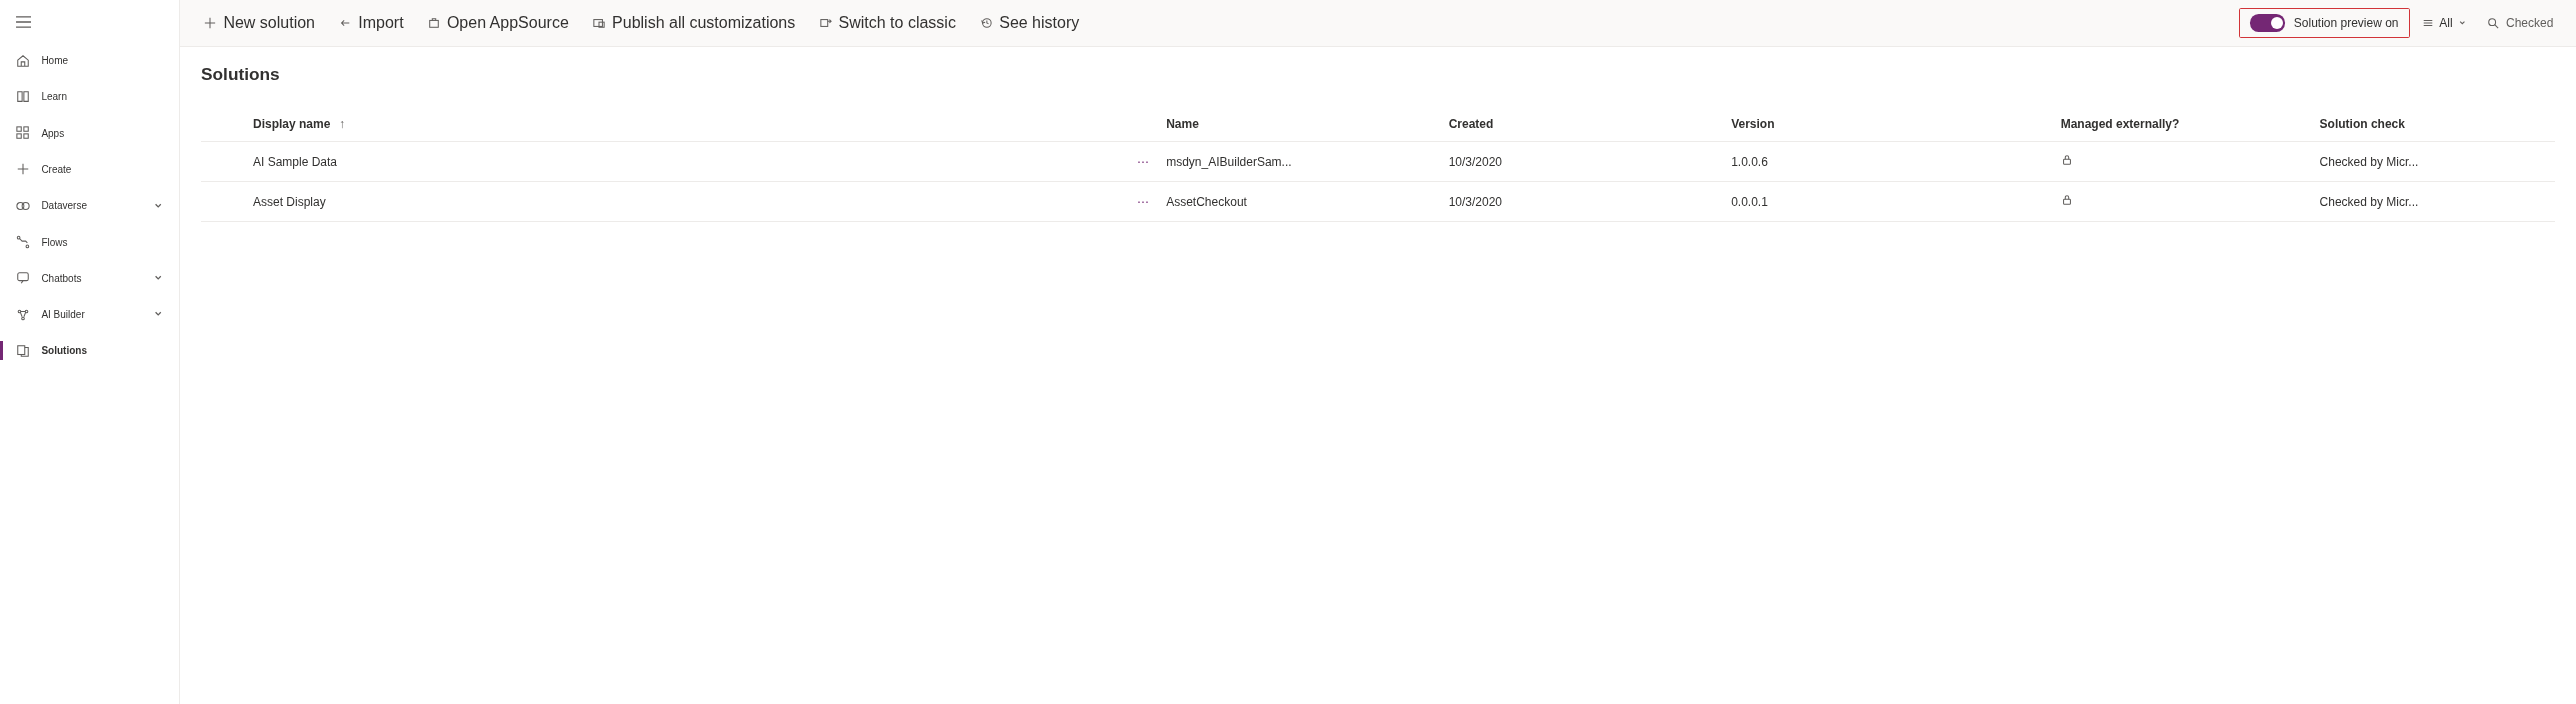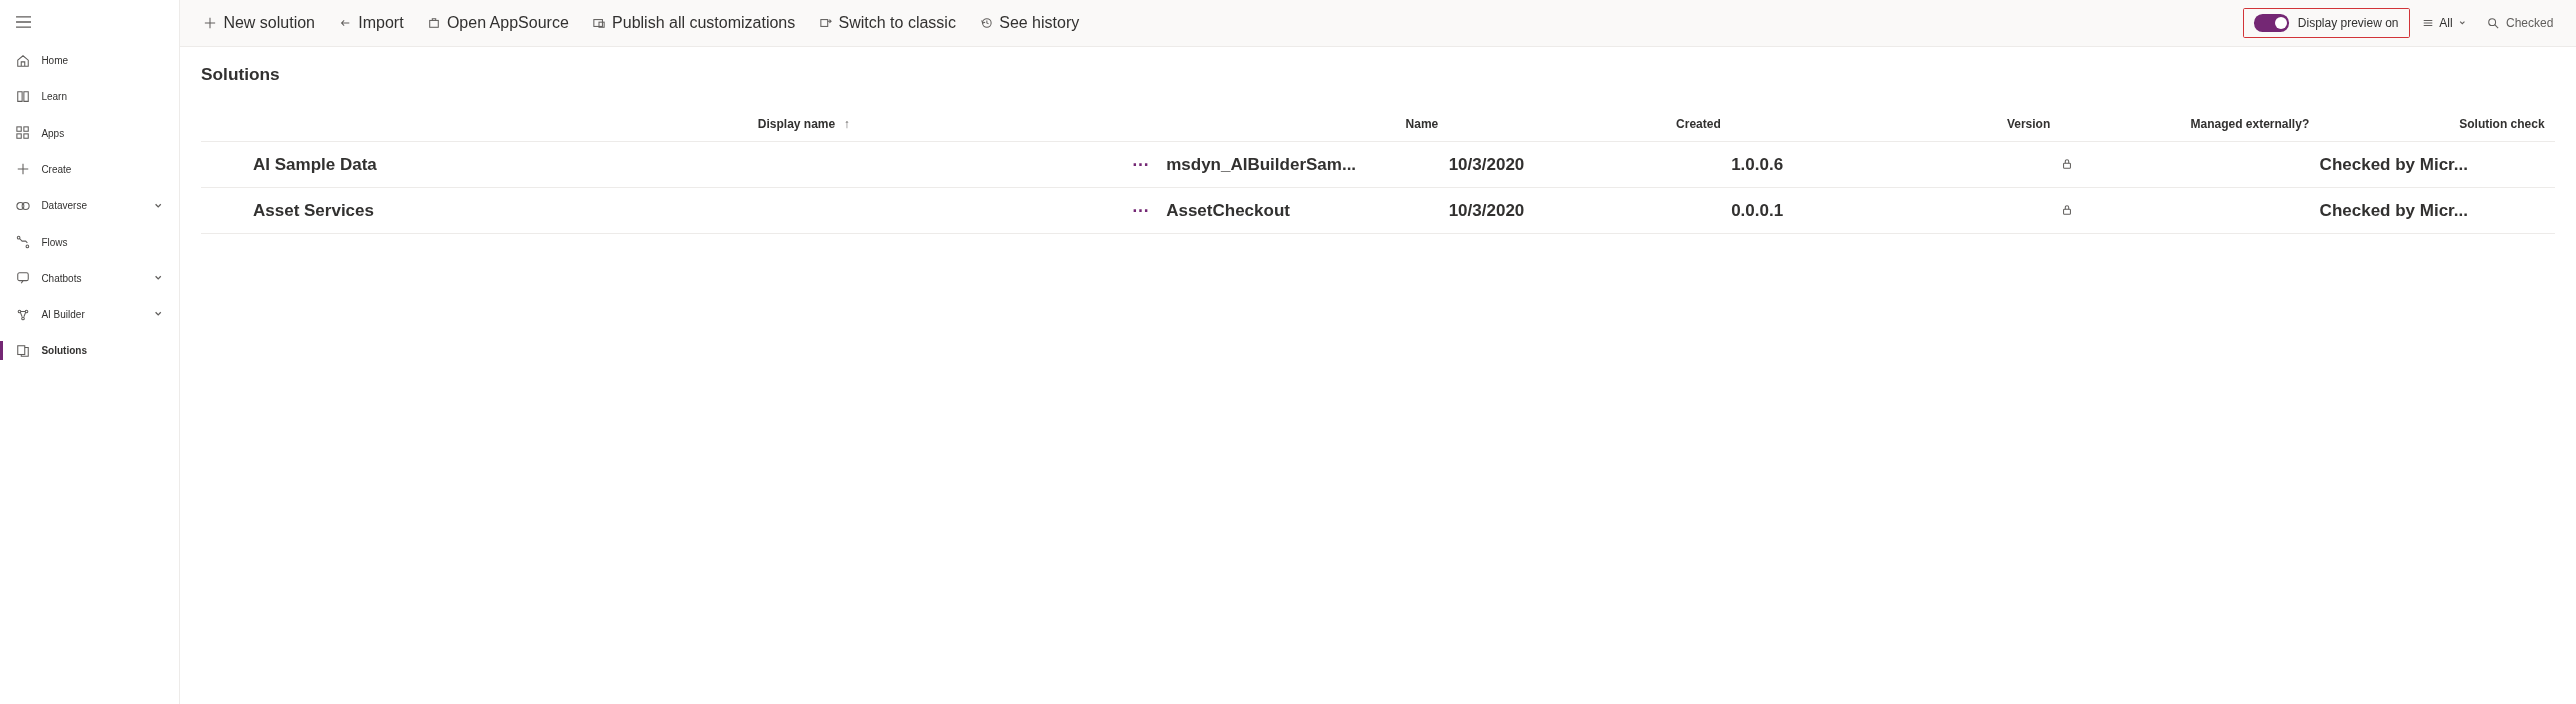--- a/index.html
+++ b/index.html
@@ -32,23 +32,23 @@
     
     .filter-btn { display: inline-flex; align-items: center; gap: 5.2px; padding: 7px 8.6px; cursor: pointer; }
     .search-wrap { display: inline-flex; align-items: center; gap: 7px; padding: 7px 8.6px; color: #605e5c; cursor: text; }
     
     
     .content { flex: 1; padding: 17.3px 21px; overflow: auto; }
     .page-title { font-size: 17.3px; font-weight: 600; margin-bottom: 21px; }
     
     
     table { width: 100%; border-collapse: collapse; }
-    th { text-align: right; font-weight: 600; font-size: 12px; padding: 10.4px 10.4px 10.4px 0; border-bottom: 0.9px solid #edebe9; color: #323130; }
+    th { text-align: left; font-weight: 600; font-size: 12px; padding: 10.4px 10.4px 10.4px 0; border-bottom: 0.9px solid #edebe9; color: #323130; }
     th:first-child { padding-left: 52px; }
-    td { padding: 12px 10.4px 12px 0; border-bottom: 0.9px solid #edebe9; font-size: 17px; color: #323130; white-space: nowrap; overflow: hidden; text-overflow: ellipsis; max-width: 0; font-weight: bold; }
+    td { padding: 12px 10.4px 12px 0; border-bottom: 0.9px solid #edebe9; font-size: 12px; color: #323130; white-space: nowrap; overflow: hidden; text-overflow: ellipsis; max-width: 0; }
     td:first-child { padding-left: 52px; }
     .sort-arrow { margin-left: 5.2px; color: #605e5c; }
     .row-menu { color: #742774; cursor: pointer; text-align: right; padding-right: 17.3px; width: 43px; }
     .lock-cell svg { width: 12px; height: 12px; color: #605e5c; }
     .col-display { width: 28%; }
     .col-menu { width: 43px; }
     .col-name { width: 12%; }
     .col-created { width: 12%; }
     .col-version { width: 14%; }
     .col-managed { width: 11%; }
@@ -214,21 +214,21 @@
               <path d="M8 4v3l2 1M2 4l1 3 3-1"></path>
             </svg>
           </span>
         <span>See history</span>
       </button>
 
       <div class="toolbar-spacer"></div>
 
       <div class="preview-box">
         <span class="toggle"></span>
-        <span>Display preview on</span>
+        <span>Solution preview on</span>
       </div>
 
       <div class="filter-btn">
         <span class="toolbar-icon">
             <svg width="12" height="12" viewBox="0 0 14 14" fill="none" stroke="currentColor" stroke-width="1.2">
               <path d="M2 4h10M2 7h10M2 10h10"></path>
             </svg>
           </span>
         <span>All</span>
         <span class="chevron"><svg width="8.6" height="8.6" viewBox="0 0 12 12" fill="none" stroke="currentColor" stroke-width="1.5">
@@ -272,21 +272,21 @@
               <td>msdyn_AIBuilderSam...</td>
               <td>10/3/2020</td>
               <td>1.0.0.6</td>
               <td class="lock-cell"><span><svg viewBox="0 0 14 14" fill="none" stroke="currentColor" stroke-width="1.2">
                     <rect x="3" y="6" width="8" height="6" rx="1"></rect>
                     <path d="M5 6V4a2 2 0 014 0v2"></path>
                   </svg></span></td>
               <td>Checked by Micr...</td>
             </tr>
             <tr>
-              <td>Asset Services</td>
+              <td>Asset Display</td>
               <td class="row-menu">⋯</td>
               <td>AssetCheckout</td>
               <td>10/3/2020</td>
               <td>0.0.0.1</td>
               <td class="lock-cell"><span><svg viewBox="0 0 14 14" fill="none" stroke="currentColor" stroke-width="1.2">
                     <rect x="3" y="6" width="8" height="6" rx="1"></rect>
                     <path d="M5 6V4a2 2 0 014 0v2"></path>
                   </svg></span></td>
               <td>Checked by Micr...</td>
             </tr>

